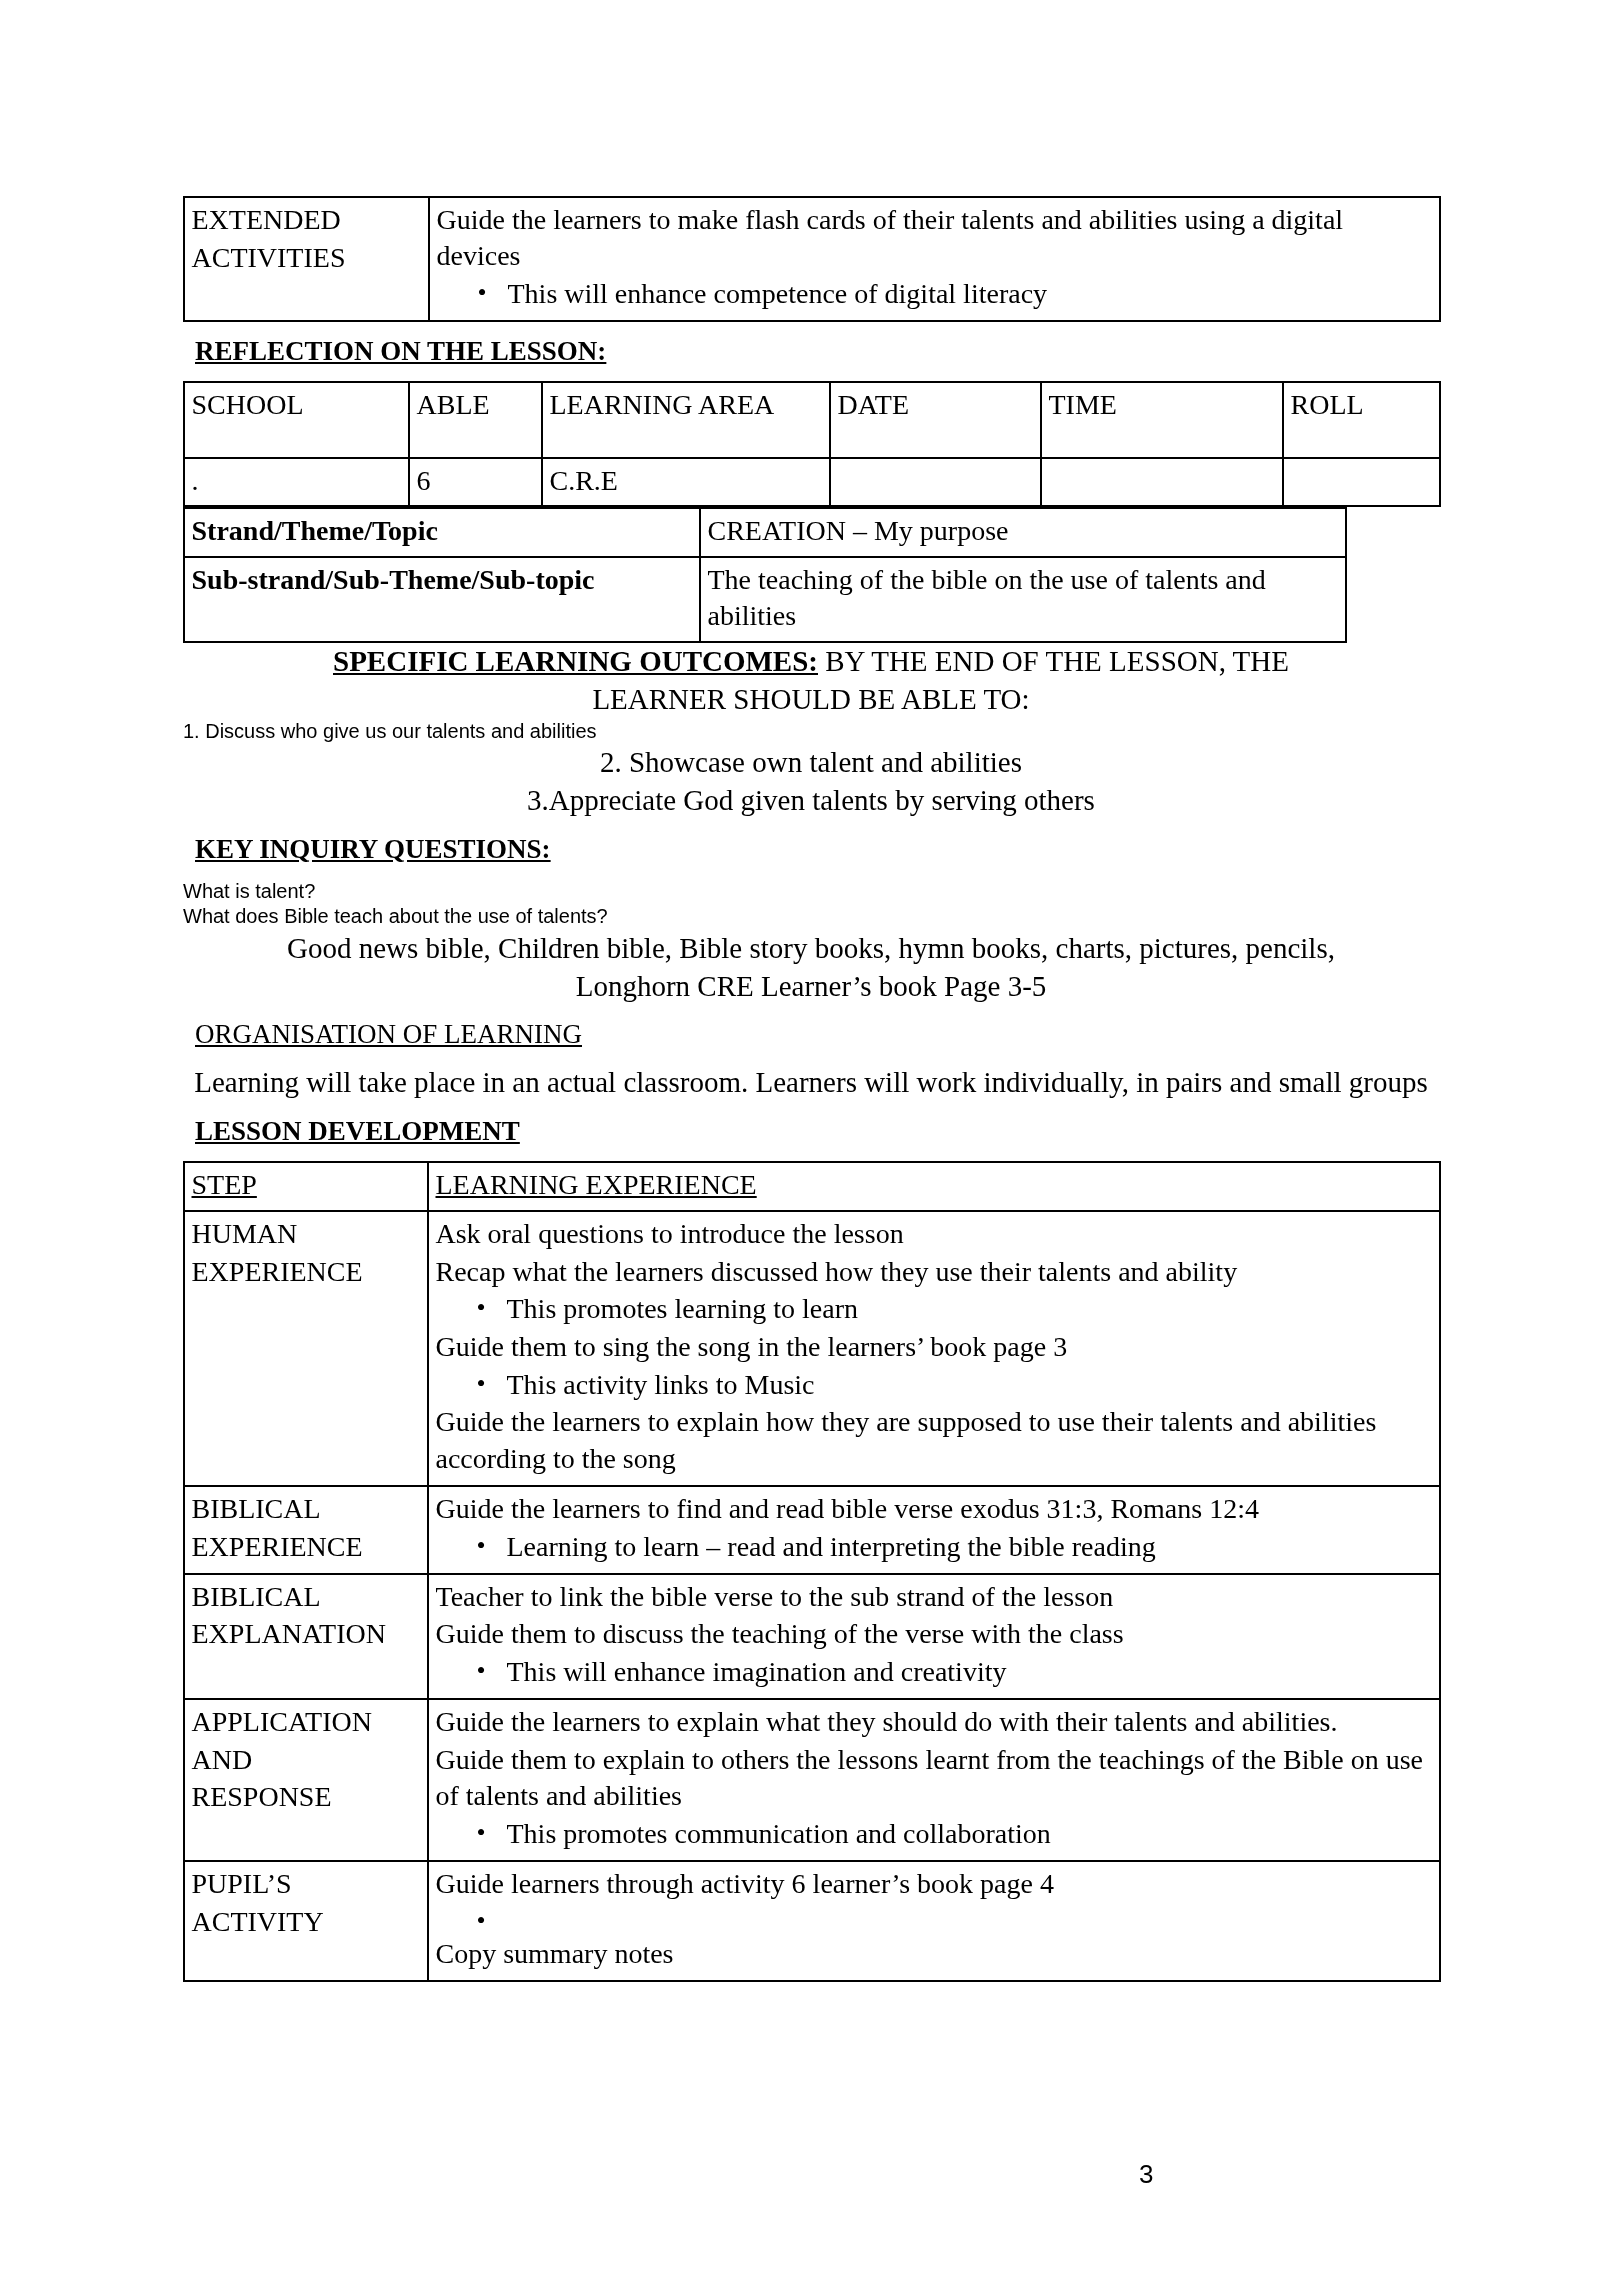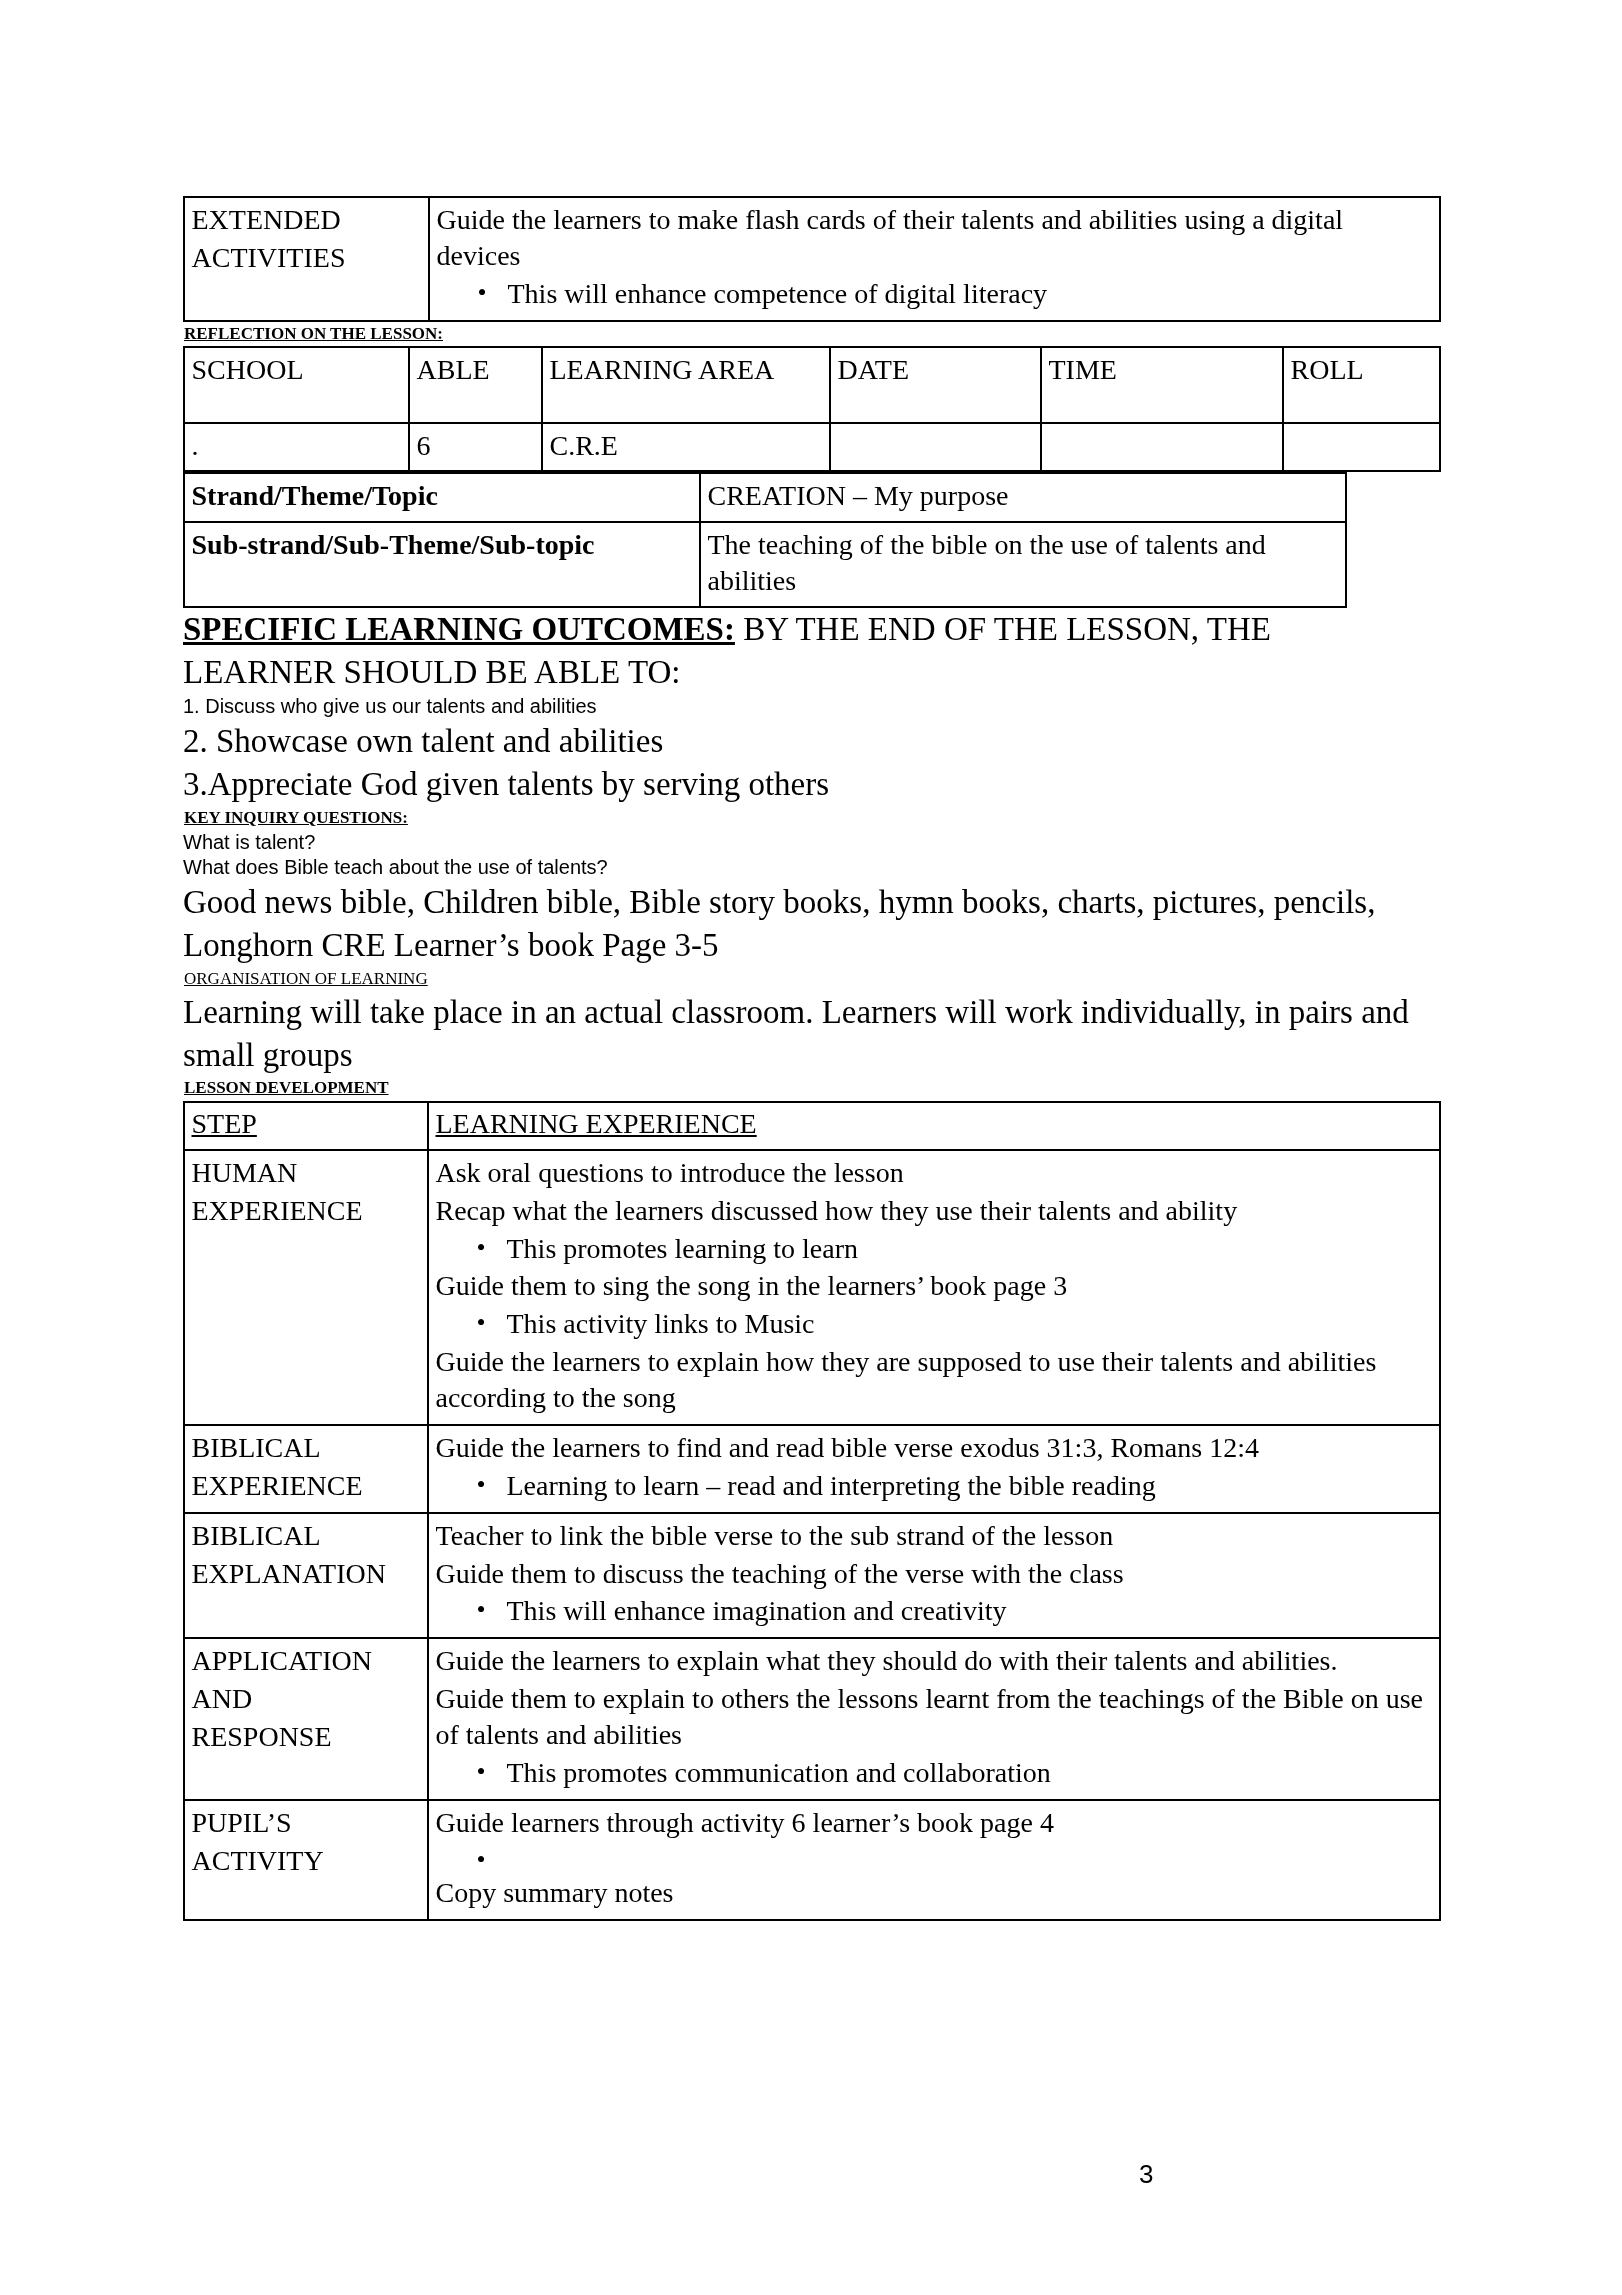--- a/index.html
+++ b/index.html
@@ -51,29 +51,29 @@
   ul.b li:before {
     content: "\2022";
     position: absolute;
     left: -30px;
     top: 0;
     font-size: 26px;
   }
   ul.b li.empty { min-height: 31px; }
 
   
-  .blk { font-size: 33px; line-height: 1.30; margin: 0; }
+  .blk { font-size: 29px; line-height: 1.30; margin: 0; text-align: center; }
   .u { text-decoration: underline; }
   .b7 { font-weight: bold; }
   .hdr {
-    font-size: 17px;
+    font-size: 27px;
     line-height: 1.30;
     font-weight: bold;
     text-decoration: underline;
-    margin: 1px;
+    margin: 12px;
   }
 
   
   .sans {
     font-family: "Liberation Sans", "DejaVu Sans", sans-serif;
     font-size: 20px;
     line-height: 1.28;
     margin: 0;
   }
 

